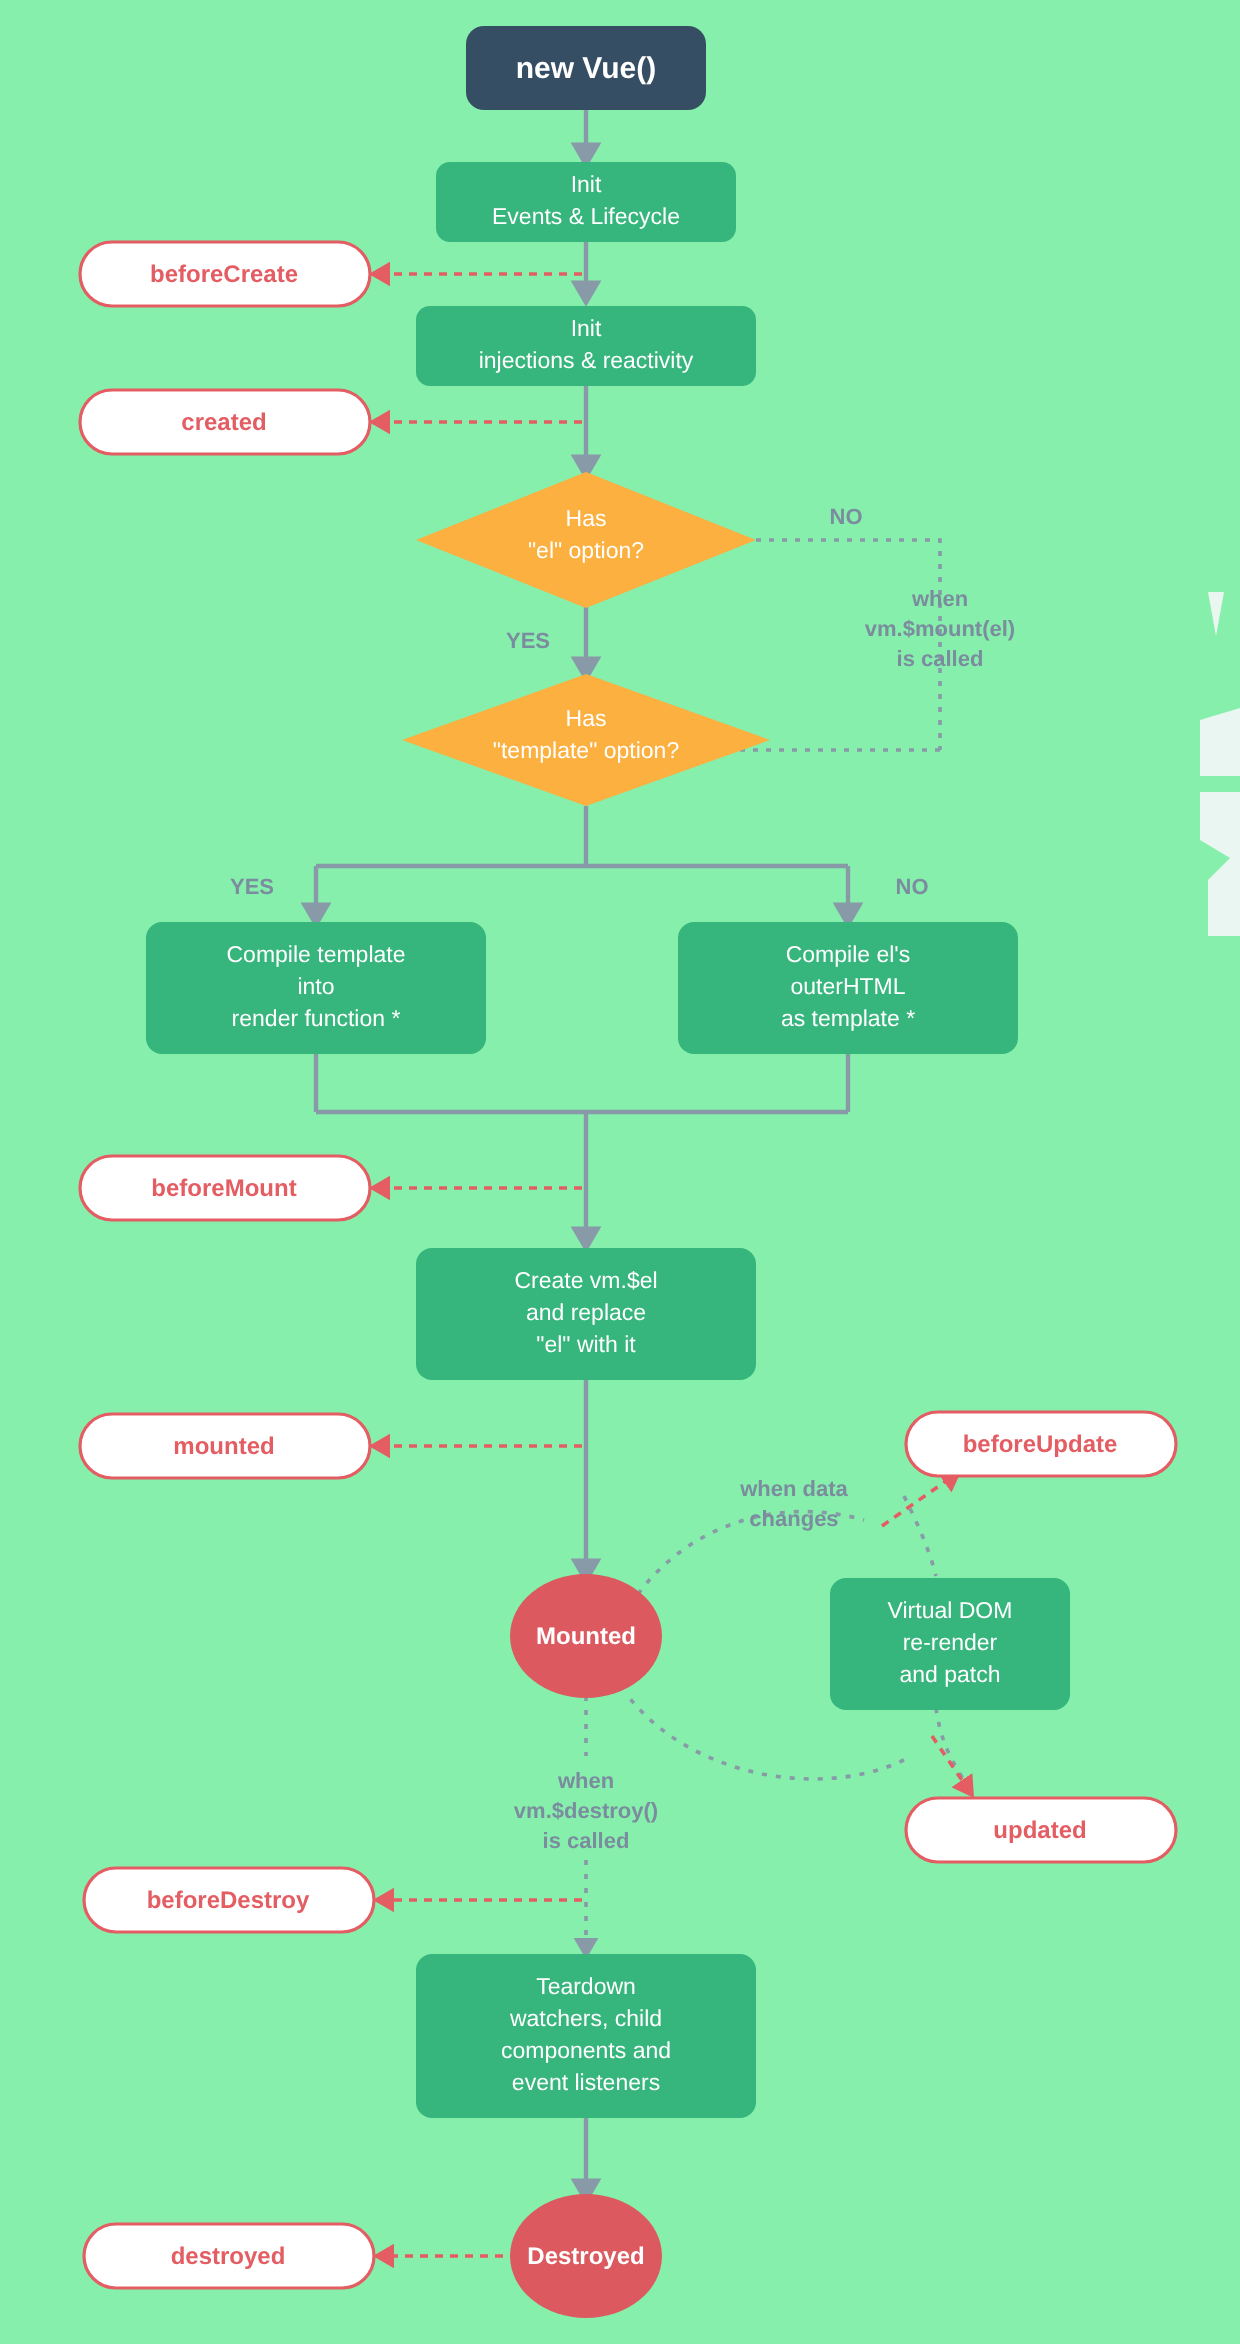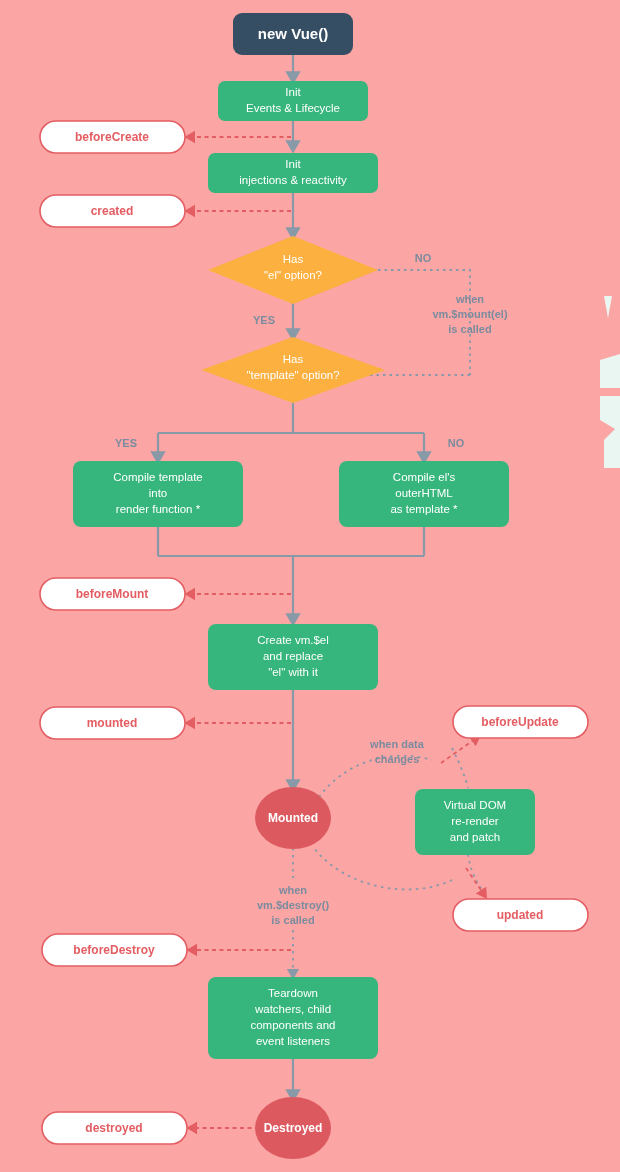--- a/index.html
+++ b/index.html
@@ -11,21 +11,21 @@
   body {
     width: 620px;
     height: 1172px;
     overflow: hidden;
     font-family: "Liberation Sans", sans-serif;
   }
   #diagram-root {
     position: relative;
     width: 620px;
     height: 1172px;
-    background: #fca5a5;
+    background: #86efac;
   }
   svg#flow {
     position: absolute;
     top: 0;
     left: 0;
     width: 620px;
     height: 1172px;
     display: block;
   }
   .boxLabel {

